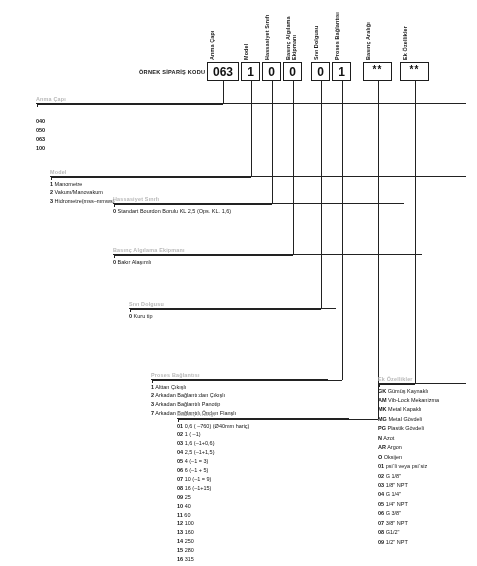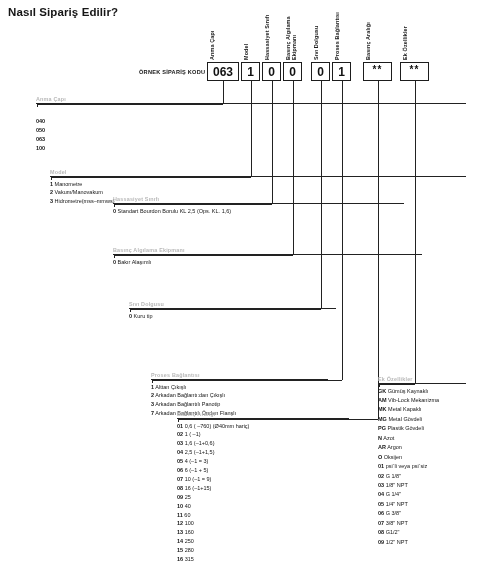--- a/index.html
+++ b/index.html
@@ -63,21 +63,20 @@
   .row b { font-weight:bold; }
   .row .t { font-weight:normal; }
 
   .grp.extras .row { line-height:1.72; }
 </style>
 </head>
 <body>
 
 <div id="stage">
 
-  <div class="page-title">Nasıl Sipariş Edilir?</div>
 
   <div class="code-label">ÖRNEK SİPARİŞ KODU</div>
 
   <div id="boxes">
       <div class="code-box" style="left: 207px; width: 32px;">063</div>
       <div class="code-box" style="left: 241px; width: 19px;">1</div>
       <div class="code-box" style="left: 262px; width: 19px;">0</div>
       <div class="code-box" style="left: 283px; width: 19px;">0</div>
       <div class="code-box" style="left: 311px; width: 19px;">0</div>
       <div class="code-box" style="left: 332px; width: 19px;">1</div>

